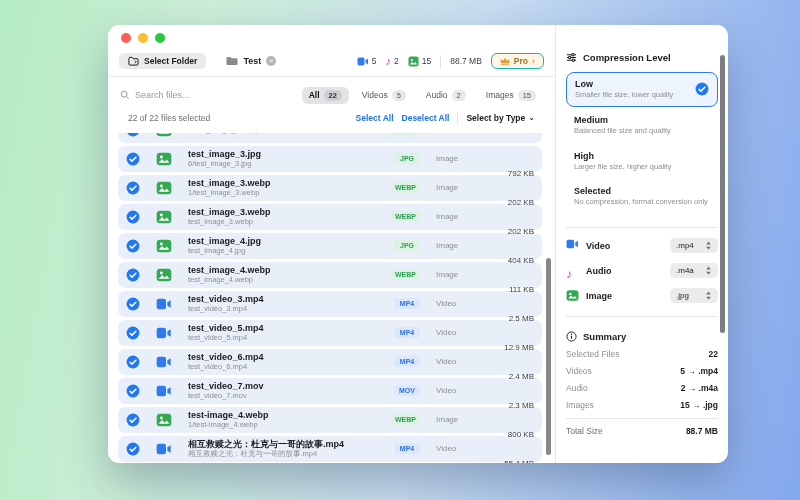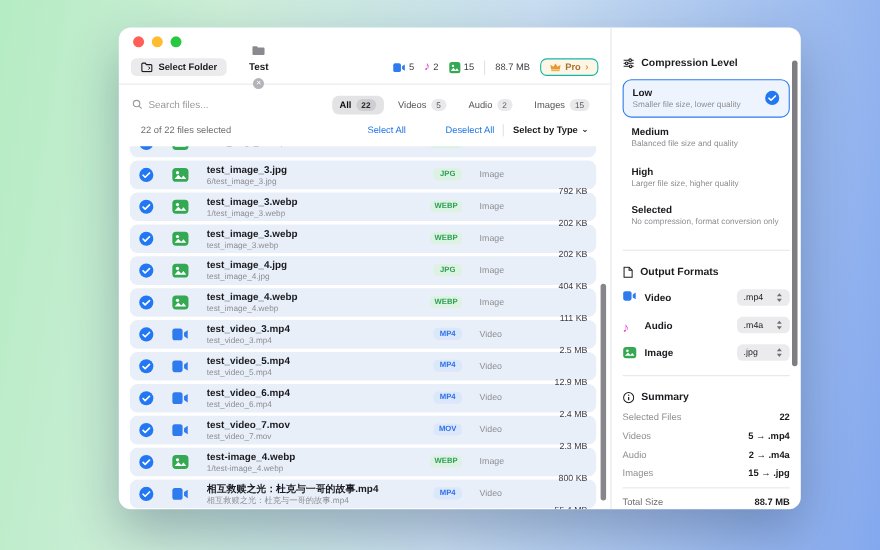--- a/index.html
+++ b/index.html
@@ -15,41 +15,41 @@
     display:flex; overflow:hidden;
   }
   .main { width:447px; position:relative; display:flex; flex-direction:column; }
   
   .titlebar { height:18px; margin-top:4px; padding-left:13px; display:flex; align-items:center; gap:7px; }
   .tl { width:10px; height:10px; border-radius:50%; }
   .tl.red{background:#ff5f57;} .tl.yellow{background:#febc2e;} .tl.green{background:#28c840;}
   
   .toolbar { height:30px; padding:0 11px; display:flex; align-items:center; gap:8px; border-bottom:1px solid #e9e9ec; }
   .btn-folder { display:flex; align-items:center; gap:5px; background:#ebebed; border-radius:5px; padding:3px 9px; font-size:8.5px; font-weight:700; color:#1b1b1f; }
-  .folder-tag { display:flex; align-items:center; gap:5px; margin-left:12px; font-size:9px; font-weight:700; color:#1b1b1f;flex-direction:column; }
+  .folder-tag { display:flex; align-items:center; gap:5px; margin-left:12px; font-size:9px; font-weight:700; color:#1b1b1f; }
   .x-badge { width:10px; height:10px; border-radius:50%; background:#b3b3b8; color:#fff; font-size:6px; line-height:10px; text-align:center; }
   .stats { margin-left:auto; display:flex; align-items:center; gap:9px; font-size:8.5px; color:#3c3c43; }
   .stat { display:flex; align-items:center; gap:3px; }
   .note { color:#e23bc9; font-size:11px; line-height:10px; }
   .tool-div { width:1px; height:13px; background:#e1e1e4; }
   .size-label { font-size:8.5px; color:#3c3c43; }
   .pro-badge { display:flex; align-items:center; gap:4px; border:1px solid #14b8a6; background:#fdf5e6; border-radius:6px; padding:2px 8px; font-size:8.5px; font-weight:700; color:#a8712b; }
   .pro-chev { color:#e8982f; font-weight:700; font-size:9px; }
   
   .searchbar { height:27px; margin-top:5px; padding:0 12px; display:flex; align-items:center; }
   .search { display:flex; align-items:center; gap:5px; font-size:9px; color:#98989d; }
   .tabs { margin-left:auto; display:flex; align-items:center; gap:6px; }
   .tab { display:flex; align-items:center; gap:4px; font-size:8.5px; color:#55555a; padding:3px 7px; border-radius:6px; }
   .tab-count { background:#e9e9ec; border-radius:7px; padding:1px 5px; font-size:7.5px; color:#55555a; }
   .tab.active { background:#e3e3e6; color:#0e0e10; font-weight:700; }
   .tab.active .tab-count { background:#cdcdd2; color:#2b2b2e; }
   
   .selbar { height:19px; padding:0 20px; display:flex; align-items:center; font-size:8.5px; color:#6e6e73; }
   .sel-links { margin-left:auto; display:flex; align-items:center; gap:8px; }
-  .link { color:#1f74e8; font-weight:400;margin-left:28px; }
+  .link { color:#1f74e8; font-weight:700; }
   .sel-div { width:1px; height:11px; background:#e1e1e4; }
   .sbt { color:#1b1b1f; font-weight:600; display:flex; align-items:center; gap:3px; }
   .chev { font-size:8px; line-height:6px; }
   
   .list-viewport { margin-top:5px; height:332px; overflow:hidden; padding:0 13px 0 10px; }
   .file-row { height:26px; border-radius:7px; background:#e9eff9; margin-bottom:3px; display:flex; align-items:center; padding:4px 8px; gap:16px; }
   .file-row.partial { margin-top:-16px; }
   .check-icon { flex:0 0 14px; height:14px; }
   .file-icon { flex:0 0 16px; height:16px; }
   .file-texts { flex:1; min-width:0; line-height:1.2; }
@@ -504,29 +504,20 @@
         <div class="comp-option">
           <div class="comp-texts">
             <div class="comp-title">Selected</div>
             <div class="comp-desc">No compression, format conversion only</div>
           </div>
         </div>
       </div>
 
     <div class="side-div"></div>
 
-    <div class="side-header h-fmt">
-      <span>
-        <svg width="10" height="11" viewBox="0 0 20 24" fill="none" stroke="#1b1b1f" stroke-width="2">
-            <path d="M2 2h10l6 6v14H2z"></path>
-            <path d="M12 2v6h6"></path>
-          </svg>
-      </span>
-      <span>Output Formats</span>
-    </div>
     <div id="fmt-rows">
         <div class="fmt-row">
           <span class="fmt-icon">
             <svg width="13" height="10" viewBox="0 0 24 18" fill="#2e7bf0">
               <rect x="1" y="1" width="14" height="16" rx="3.5"></rect>
               <path d="M17 6.5l5-3.3v11.6l-5-3.3z"></path>
             </svg>
           </span>
           <span class="fmt-label">Video</span>
           <span class="fmt-select">

